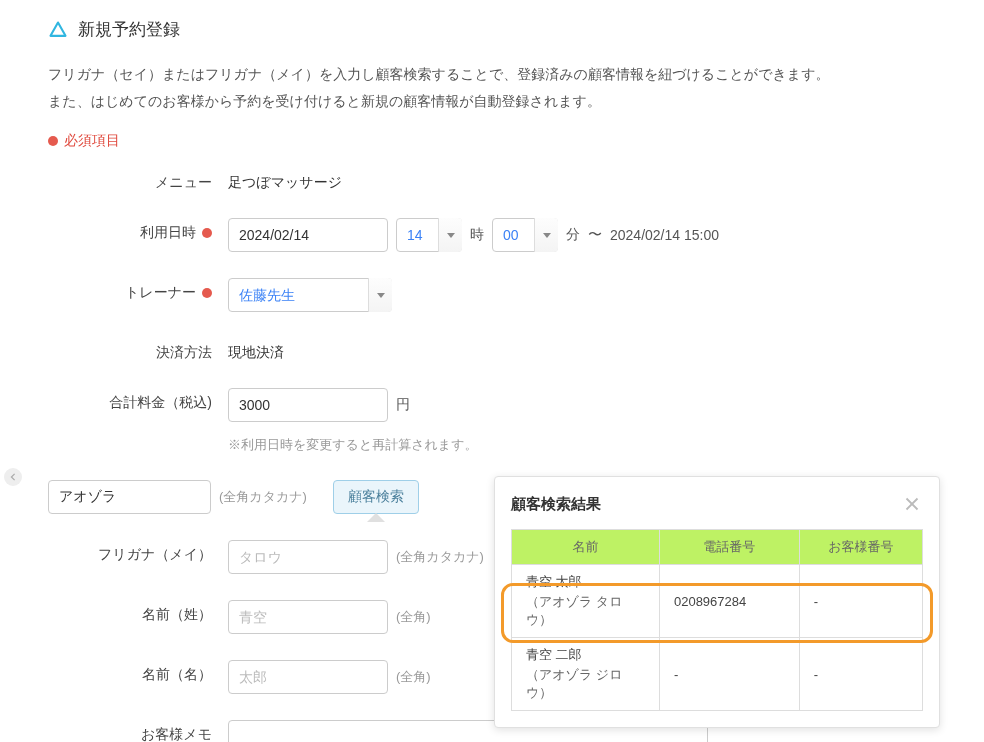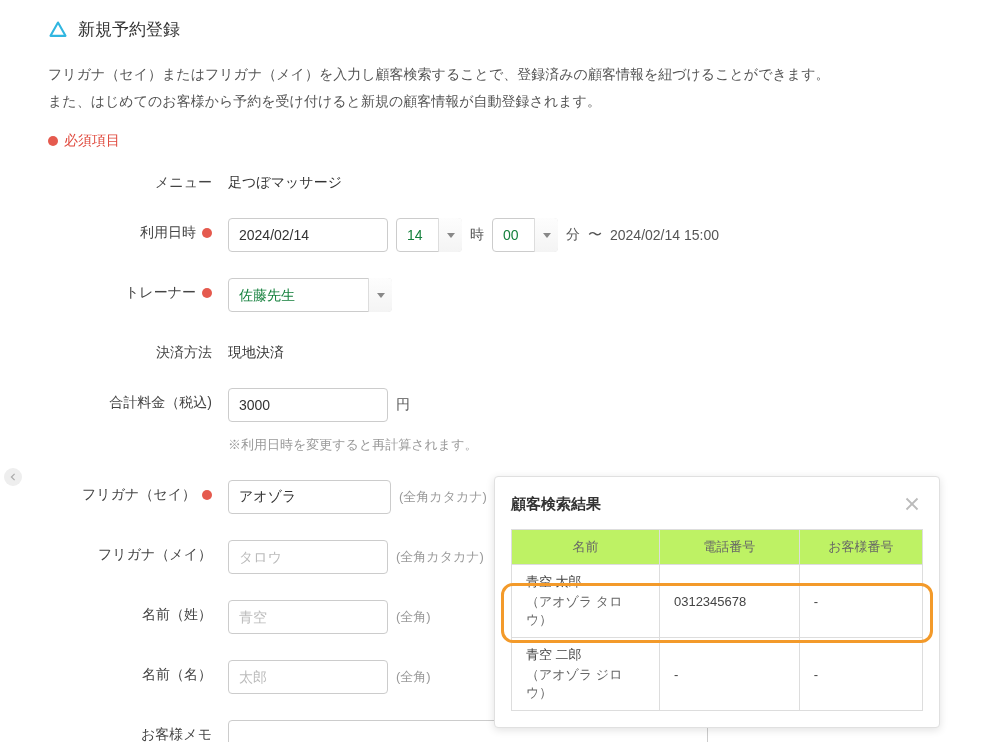--- a/index.html
+++ b/index.html
@@ -19,21 +19,21 @@
 .page-title { font-size: 17px; font-weight: 400; color:#333; }
 .intro { color:#555; line-height:1.9; margin-bottom:18px; }
 .required-legend { display:flex; align-items:center; gap:6px; margin-bottom:18px; color:#e04a3e; }
 .req-dot { width:10px; height:10px; border-radius:50%; background:#e55a4e; display:inline-block; }
 .form-row { display:flex; align-items:flex-start; margin-bottom:26px; }
 .label-col { width:180px; text-align:right; padding-right:16px; padding-top:6px; color:#444; display:flex; justify-content:flex-end; align-items:center; gap:6px; }
 .field-col { flex:1; display:flex; align-items:center; gap:8px; flex-wrap:wrap; }
 .text-input { width:160px; height:34px; border:1px solid #ccc; border-radius:4px; padding:0 10px; font-size:14px; background:#fff; color:#333; }
 .text-input::placeholder { color:#bbb; }
 .select-wrap { position:relative; display:inline-block; }
-.select { height:34px; border:1px solid #ccc; border-radius:4px; background:#fff; padding:0 28px 0 10px; font-size:14px; color:#15803d; appearance:none; -webkit-appearance:none; }
+.select { height:34px; border:1px solid #ccc; border-radius:4px; background:#fff; padding:0 28px 0 10px; font-size:14px; color:#3b82f6; appearance:none; -webkit-appearance:none; }
 .select-caret { position:absolute; top:0; right:0; height:100%; width:24px; display:flex; align-items:center; justify-content:center; border-left:1px solid #ddd; pointer-events:none; background:linear-gradient(#fdfdfd,#f4f4f4); border-top-right-radius:4px; border-bottom-right-radius:4px; }
 .select-caret::before { content:""; border-left:4px solid transparent; border-right:4px solid transparent; border-top:5px solid #888; }
 .unit { color:#555; }
 .hint { color:#999; font-size:13px; margin-top:6px; width:100%; }
 .hint-inline { color:#999; font-size:13px; }
 .end-time { color:#555; }
 .search-btn { height:34px; padding:0 14px; border:1px solid #9fcfe8; border-radius:4px; background:#eaf5fb; color:#4a7f9b; font-size:14px; cursor:pointer; position:relative; }
 .search-btn::after { content:""; position:absolute; left:50%; bottom:-9px; transform:translateX(-50%); width:0; height:0; border-left:9px solid transparent; border-right:9px solid transparent; border-bottom:9px solid #e0e0e0; }
 .field-static { padding-top:6px; color:#333; }
 .memo-area { width:480px; height:100px; border:1px solid #ccc; border-radius:4px; padding:8px 10px; font-size:14px; resize:none; }
@@ -133,24 +133,20 @@
         <span>合計料金（税込)</span>
       </div>
     <div class="field-col">
       <input class="text-input" style="width: 160px;" value="3000">
       <span class="unit">円</span>
       <div class="hint">※利用日時を変更すると再計算されます。</div>
     </div>
   </div>
 
   <div class="form-row">
-    <div class="label-col">
-      <span>フリガナ（セイ）</span>
-      <span class="req-dot"></span>
-    </div>
     <div class="field-col">
       <input class="text-input" style="width: 163px;" value="アオゾラ">
       <span class="hint-inline">(全角カタカナ)</span>
       <span style="width:10px"></span>
       <button class="search-btn">顧客検索</button>
     </div>
   </div>
 
   <div class="form-row">
     <div class="label-col">
@@ -220,21 +216,21 @@
         <th>電話番号</th>
         <th>お客様番号</th>
       </tr>
     </thead>
     <tbody>
       <tr>
         <td>
           <div>青空 太郎</div>
           <div class="cell-name-sub">（アオゾラ タロウ）</div>
         </td>
-        <td>0312345678</td>
+        <td>0208967284</td>
         <td>-</td>
       </tr>
       <tr>
         <td>
           <div>青空 二郎</div>
           <div class="cell-name-sub">（アオゾラ ジロウ）</div>
         </td>
         <td>-</td>
         <td>-</td>
       </tr>

